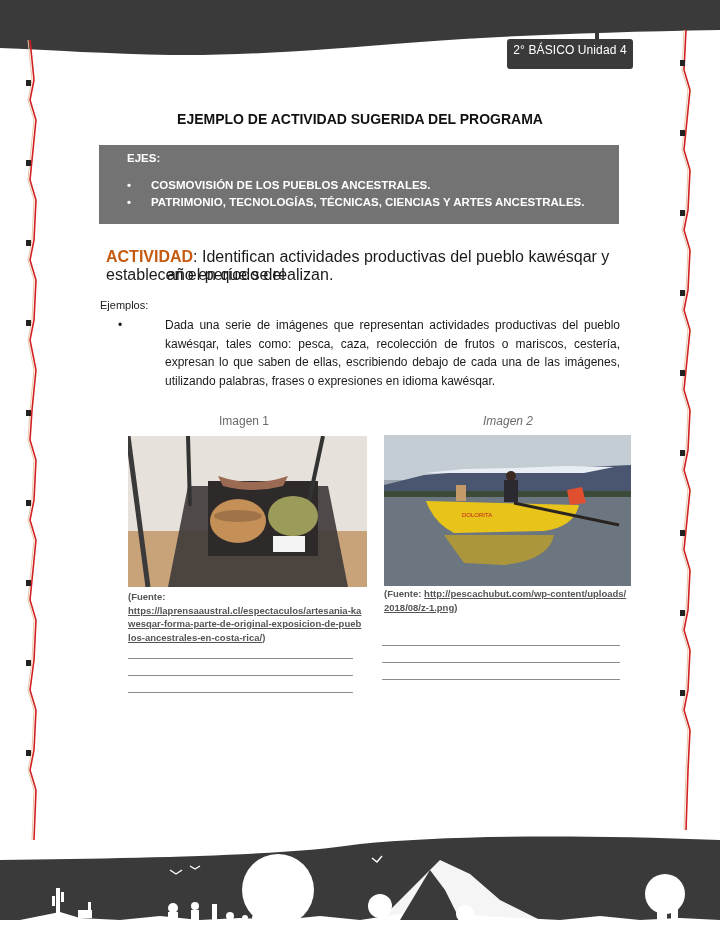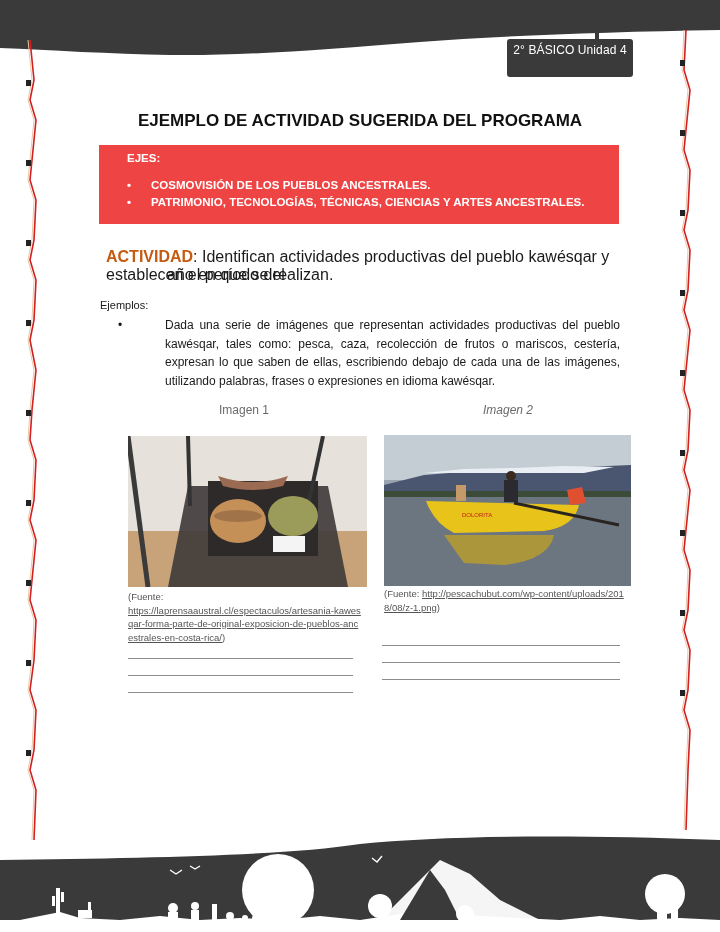--- a/index.html
+++ b/index.html
@@ -3,62 +3,62 @@
   <meta charset="utf-8">
   <style>
     * { box-sizing: border-box; margin: 0; padding: 0; }
     html, body { width: 720px; height: 932px; overflow: hidden; background: #ffffff; }
     body { position: relative; font-family: "Liberation Sans", sans-serif; color: #1a1a1a; }
 
     .top-band { position: absolute; left: 0; top: 0; width: 720px; height: 60px; }
     .bottom-band { position: absolute; left: 0; top: 820px; width: 720px; height: 112px; }
 
     .unit-badge {
-      position: absolute; left: 507px; top: 39px; width: 126px; height: 38px;
+      position: absolute; left: 507px; top: 39px; width: 126px; height: 30px;
       background: #3a3a3a; color: #ffffff; border-radius: 3px;
       font-size: 12px; line-height: 22px; text-align: center; letter-spacing: 0.1px;
     }
     .badge-stem { position: absolute; left: 595px; top: 28px; width: 4px; height: 12px; background: #3a3a3a; }
 
     .border-left { position: absolute; left: 22px; top: 40px; width: 24px; height: 800px; }
     .border-right { position: absolute; left: 676px; top: 30px; width: 24px; height: 800px; }
 
     .title {
       position: absolute; left: 100px; top: 111px; width: 520px; text-align: center;
-      font-size: 17px; font-weight: bold; color: #111111;
+      font-size: 14px; font-weight: bold; color: #111111;
     }
 
     .ejes-box {
       position: absolute; left: 99px; top: 145px; width: 520px; height: 79px;
-      background: #ef4444; color: #ffffff; font-weight: bold;
+      background: #737373; color: #ffffff; font-weight: bold;
     }
     .ejes-label { position: absolute; left: 28px; top: 7px; font-size: 11.5px; }
     .ejes-item { position: absolute; left: 28px; font-size: 11.5px; display: flex; }
     .ejes-item .bullet { width: 24px; }
     .ejes-item-0 { top: 34px; }
     .ejes-item-1 { top: 51px; }
 
     .activity { position: absolute; left: 106px; top: 248px; width: 520px; font-size: 16px; line-height: 18px; }
     .activity-label { color: #c55a11; font-weight: bold; }
     .activity-line2 { position: absolute; left: 61px; top: 18px; }
 
     .ejemplos-label { position: absolute; left: 100px; top: 299px; font-size: 11px; }
     .ejemplo-item { position: absolute; left: 118px; top: 316px; width: 502px; font-size: 12px; line-height: 18.6px; display: flex; }
     .ejemplo-item .bullet { width: 25px; flex: none; }
     .ejemplo-item .txt { text-align: justify; margin-left: 22px; }
 
-    .img-caption { position: absolute; font-size: 12px; color: #6a6a6a; text-align: center; width: 120px; }
+    .img-caption { position: absolute; font-size: 12px; color: #6a6a6a; text-align: center; width: 120px; margin-top: 11px; }
     .cap1 { left: 184px; top: 403px; }
     .cap2 { left: 448px; top: 403px; font-style: italic; }
 
     .photo { position: absolute; overflow: hidden; }
     .photo1 { left: 128px; top: 436px; width: 239px; height: 151px; background: #d8d2c8; }
     .photo2 { left: 384px; top: 435px; width: 247px; height: 151px; background: #9aa4ae; }
 
-    .source { position: absolute; font-size: 9.5px; color: #555555; line-height: 13.5px; }
+    .source { position: absolute; font-size: 9.5px; color: #555555; line-height: 13.5px; font-weight: bold; }
     .source a { color: #555555; text-decoration: underline; }
     .src1 { left: 128px; top: 590px; width: 235px; }
     .src2 { left: 384px; top: 587px; width: 247px; text-align: left; }
 
     .answer-line { position: absolute; height: 1px; background: #8c8c8c; }
   </style>
 </head>
 <body>
 
 <svg class="top-band" viewBox="0 0 720 60" preserveAspectRatio="none">

